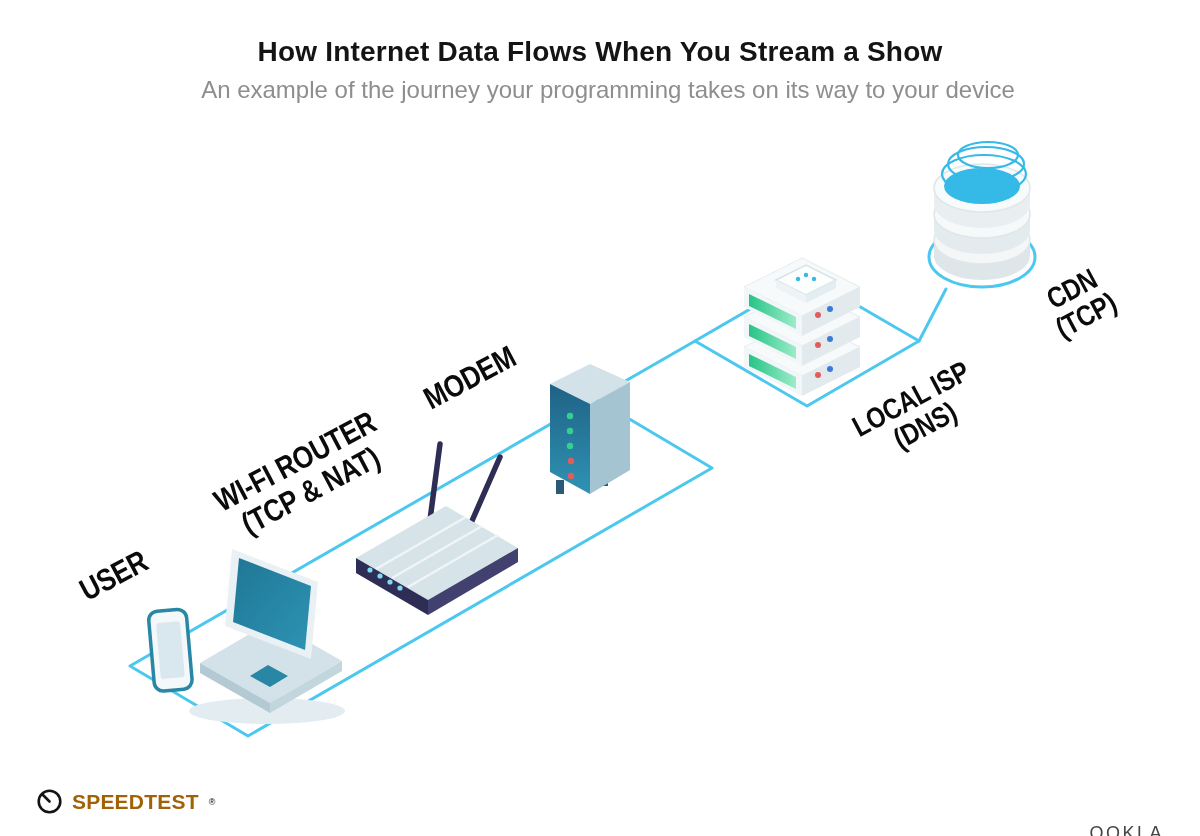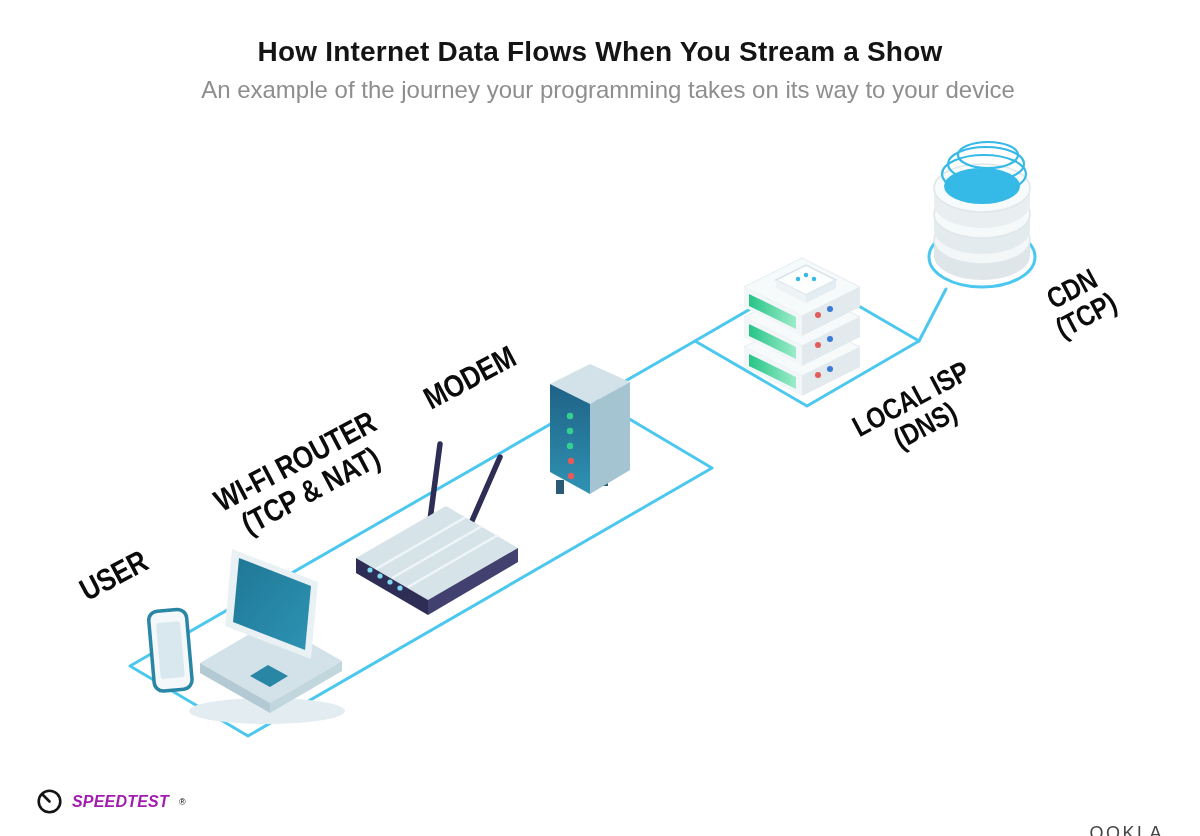--- a/index.html
+++ b/index.html
@@ -22,21 +22,21 @@
     transform:rotate(-28deg) scaleX(0.84);
   }
   .lbl-user{left:44px;top:560px;width:140px;font-size:31px;}
   .lbl-router{left:178px;top:444px;width:250px;font-size:31px;}
   .lbl-modem{left:390px;top:362px;width:160px;font-size:31px;}
   .lbl-isp{left:828px;top:382px;width:180px;font-size:29px;}
   .lbl-cdn{left:1014px;top:272px;width:130px;font-size:29px;}
   .footer-left{
     position:absolute;left:36px;top:788px;z-index:2;display:flex;align-items:center;gap:9px;
   }
-  .speedtest-text{font-size:16px;font-weight:800;color:#a21caf;letter-spacing:.2px;font-style:italic;}
+  .speedtest-text{font-size:21px;font-weight:800;color:#a16207;letter-spacing:.2px;}
   .speedtest-mark{font-size:9px;vertical-align:super;font-weight:400;margin-left:1px;}
   .footer-right{
     position:absolute;right:36px;top:823px;z-index:2;
     font-size:18px;font-weight:400;letter-spacing:2.5px;color:#454545;
   }
 </style>
 </head>
 <body>
 
 <div class="canvas">

